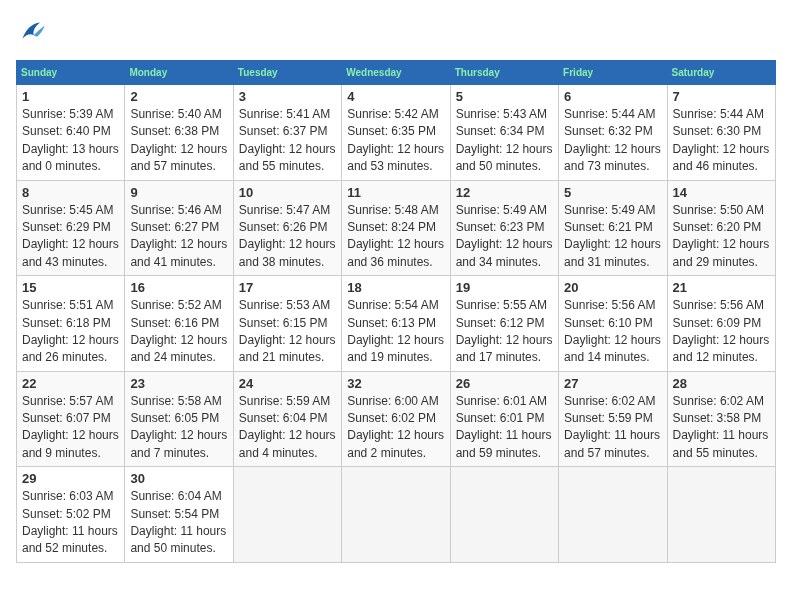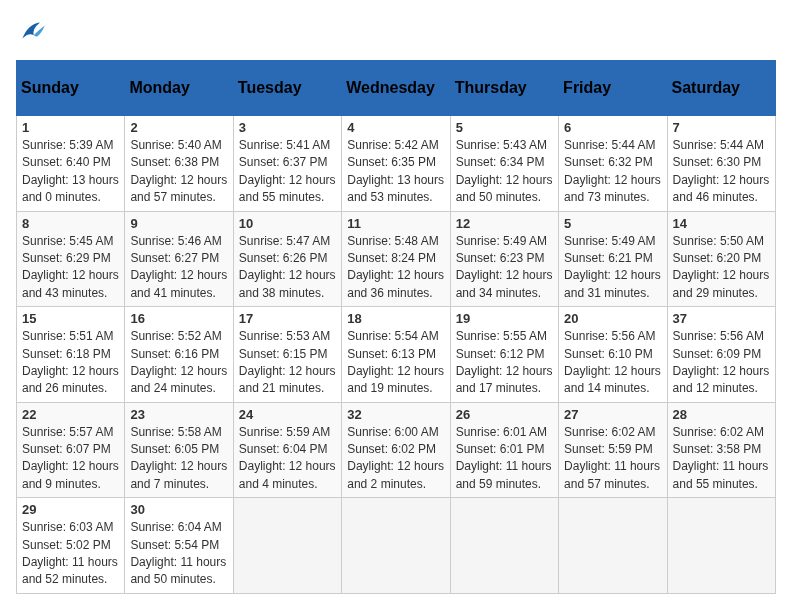--- a/index.html
+++ b/index.html
@@ -46,24 +46,24 @@
       font-size: 14px;
       color: #555;
     }
     table {
       width: 100%;
       border-collapse: collapse;
       table-layout: fixed;
     }
     th {
       background-color: #2a6ab5;
-      color: #000000;
-      font-size: 16px;
+      color: #86efac;
+      font-size: 10px;
       font-weight: bold;
-      padding: 18px 4px;
+      padding: 6px 4px;
       text-align: left;
       border: 1px solid #2a6ab5;
     }
     td {
       vertical-align: top;
       border: 1px solid #ccc;
       padding: 4px 5px;
       font-size: 10.5px;
       color: #333;
       background: #fff;
@@ -143,21 +143,21 @@
           <span>Sunrise: 5:41 AM</span><br>
           <span>Sunset: 6:37 PM</span><br>
           <span>Daylight: 12 hours and 55 minutes.</span>
         </div>
       </td>
         <td>
         <span class="day-num">4</span>
         <div class="day-info">
           <span>Sunrise: 5:42 AM</span><br>
           <span>Sunset: 6:35 PM</span><br>
-          <span>Daylight: 13 hours and 53 minutes.</span>
+          <span>Daylight: 12 hours and 53 minutes.</span>
         </div>
       </td>
         <td>
         <span class="day-num">5</span>
         <div class="day-info">
           <span>Sunrise: 5:43 AM</span><br>
           <span>Sunset: 6:34 PM</span><br>
           <span>Daylight: 12 hours and 50 minutes.</span>
         </div>
       </td>
@@ -279,21 +279,21 @@
       </td>
         <td>
         <span class="day-num">20</span>
         <div class="day-info">
           <span>Sunrise: 5:56 AM</span><br>
           <span>Sunset: 6:10 PM</span><br>
           <span>Daylight: 12 hours and 14 minutes.</span>
         </div>
       </td>
         <td>
-        <span class="day-num">37</span>
+        <span class="day-num">21</span>
         <div class="day-info">
           <span>Sunrise: 5:56 AM</span><br>
           <span>Sunset: 6:09 PM</span><br>
           <span>Daylight: 12 hours and 12 minutes.</span>
         </div>
       </td>
       </tr>
       <tr>
         <td>
         <span class="day-num">22</span>

